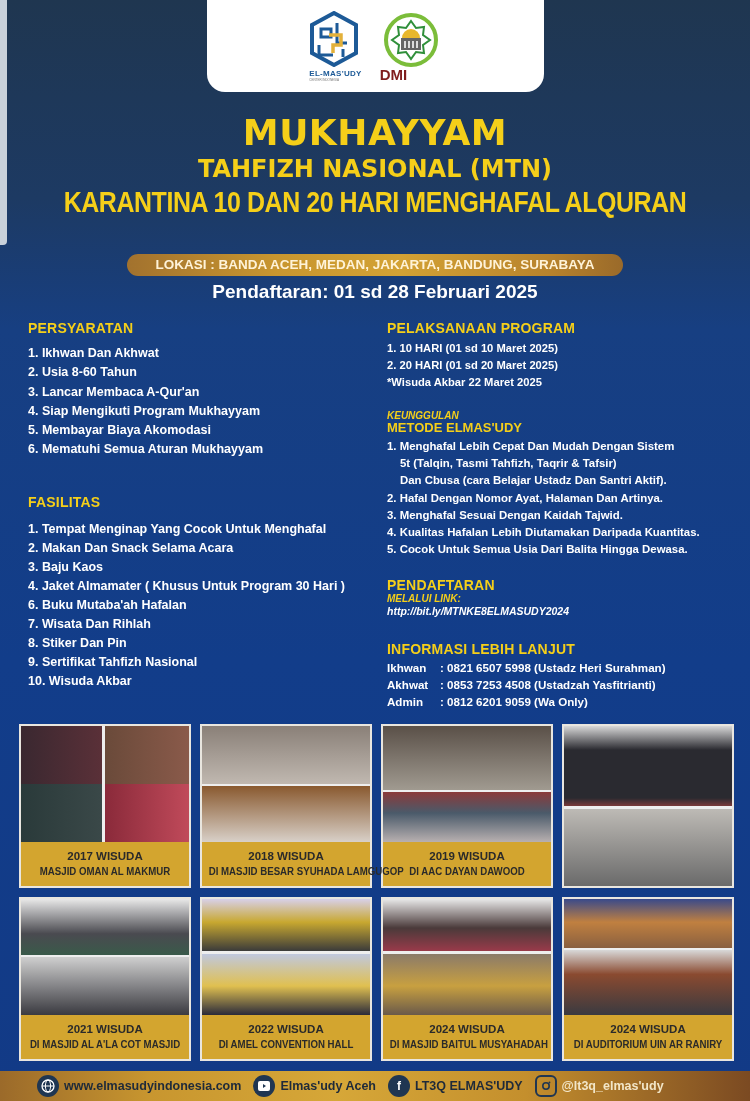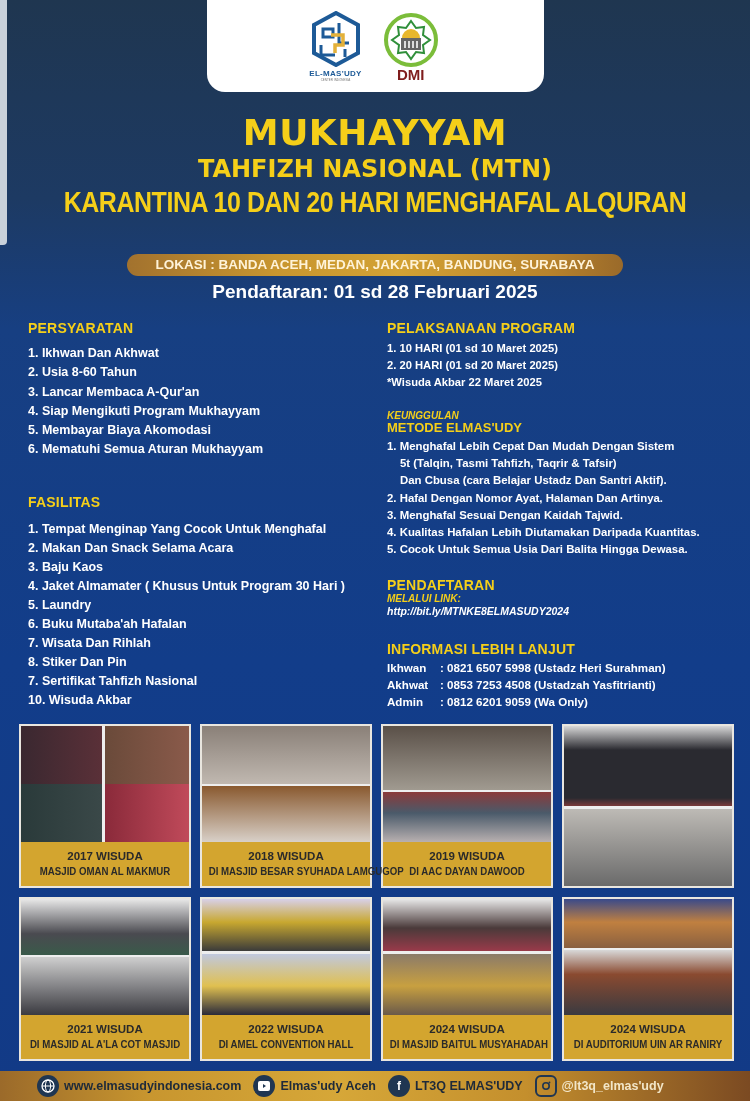--- a/index.html
+++ b/index.html
@@ -12,21 +12,21 @@
   }
   .left-strip {
     position: absolute; left: 0; top: 0; width: 7px; height: 245px;
     background: #c9d1da; border-radius: 0 0 4px 0;
   }
   .logo-card {
     position: absolute; left: 207px; top: 0; width: 337px; height: 92px;
     background: #ffffff; border-radius: 0 0 18px 18px;
     display: flex; align-items: center; justify-content: center; gap: 18px;
   }
-  .logo-block { display: flex; flex-direction: column; align-items: center; }
+  .logo-block { display: flex; flex-direction: column; }
   .logo-elmasudy-name { font-size: 8px; font-weight: bold; color: #1d5a97; letter-spacing: 0.3px; margin-top: 2px; }
   .logo-elmasudy-sub { font-size: 3px; color: #777; }
   .logo-dmi-name { font-size: 15px; font-weight: bold; color: #7f1d1d; margin-top: -2px; }
 
   .title-block { position: absolute; left: 0; top: 112px; width: 750px; text-align: center; color: #f5cf19; font-weight: bold; }
   .t1 { font-size: 36px; line-height: 42px; letter-spacing: 0.5px; font-family: "DejaVu Sans", sans-serif; }
   .t2 { font-size: 24px; line-height: 30px; font-family: "DejaVu Sans", sans-serif; }
   .t3 { font-size: 24px; line-height: 28px; font-family: "DejaVu Sans", sans-serif; }
   .t4 { font-size: 29px; line-height: 36px; font-family: "Liberation Sans", sans-serif; transform: scaleX(0.86); letter-spacing: -0.5px; display: inline-block; }
 
@@ -142,25 +142,24 @@
   </div>
 </div>
 
 <div class="fasilitas">
   <div class="sec-head">FASILITAS</div>
   <div class="list">
     <div>1. Tempat Menginap Yang Cocok Untuk Menghafal</div>
     <div>2. Makan Dan Snack Selama Acara</div>
     <div>3. Baju Kaos</div>
     <div>4. Jaket Almamater ( Khusus Untuk Program 30 Hari )</div>
-    <div>5. Laundry</div>
     <div>6. Buku Mutaba'ah Hafalan</div>
     <div>7. Wisata Dan Rihlah</div>
     <div>8. Stiker Dan Pin</div>
-    <div>7. Sertifikat Tahfizh Nasional</div>
+    <div>9. Sertifikat Tahfizh Nasional</div>
     <div>10. Wisuda Akbar</div>
   </div>
 </div>
 
 <div class="pelaksanaan">
   <div class="sec-head">PELAKSANAAN PROGRAM</div>
   <div class="list">
     <div>1. 10 HARI (01 sd 10 Maret 2025)</div>
     <div>2. 20 HARI (01 sd 20 Maret 2025)</div>
     <div>*Wisuda Akbar 22 Maret 2025</div>

